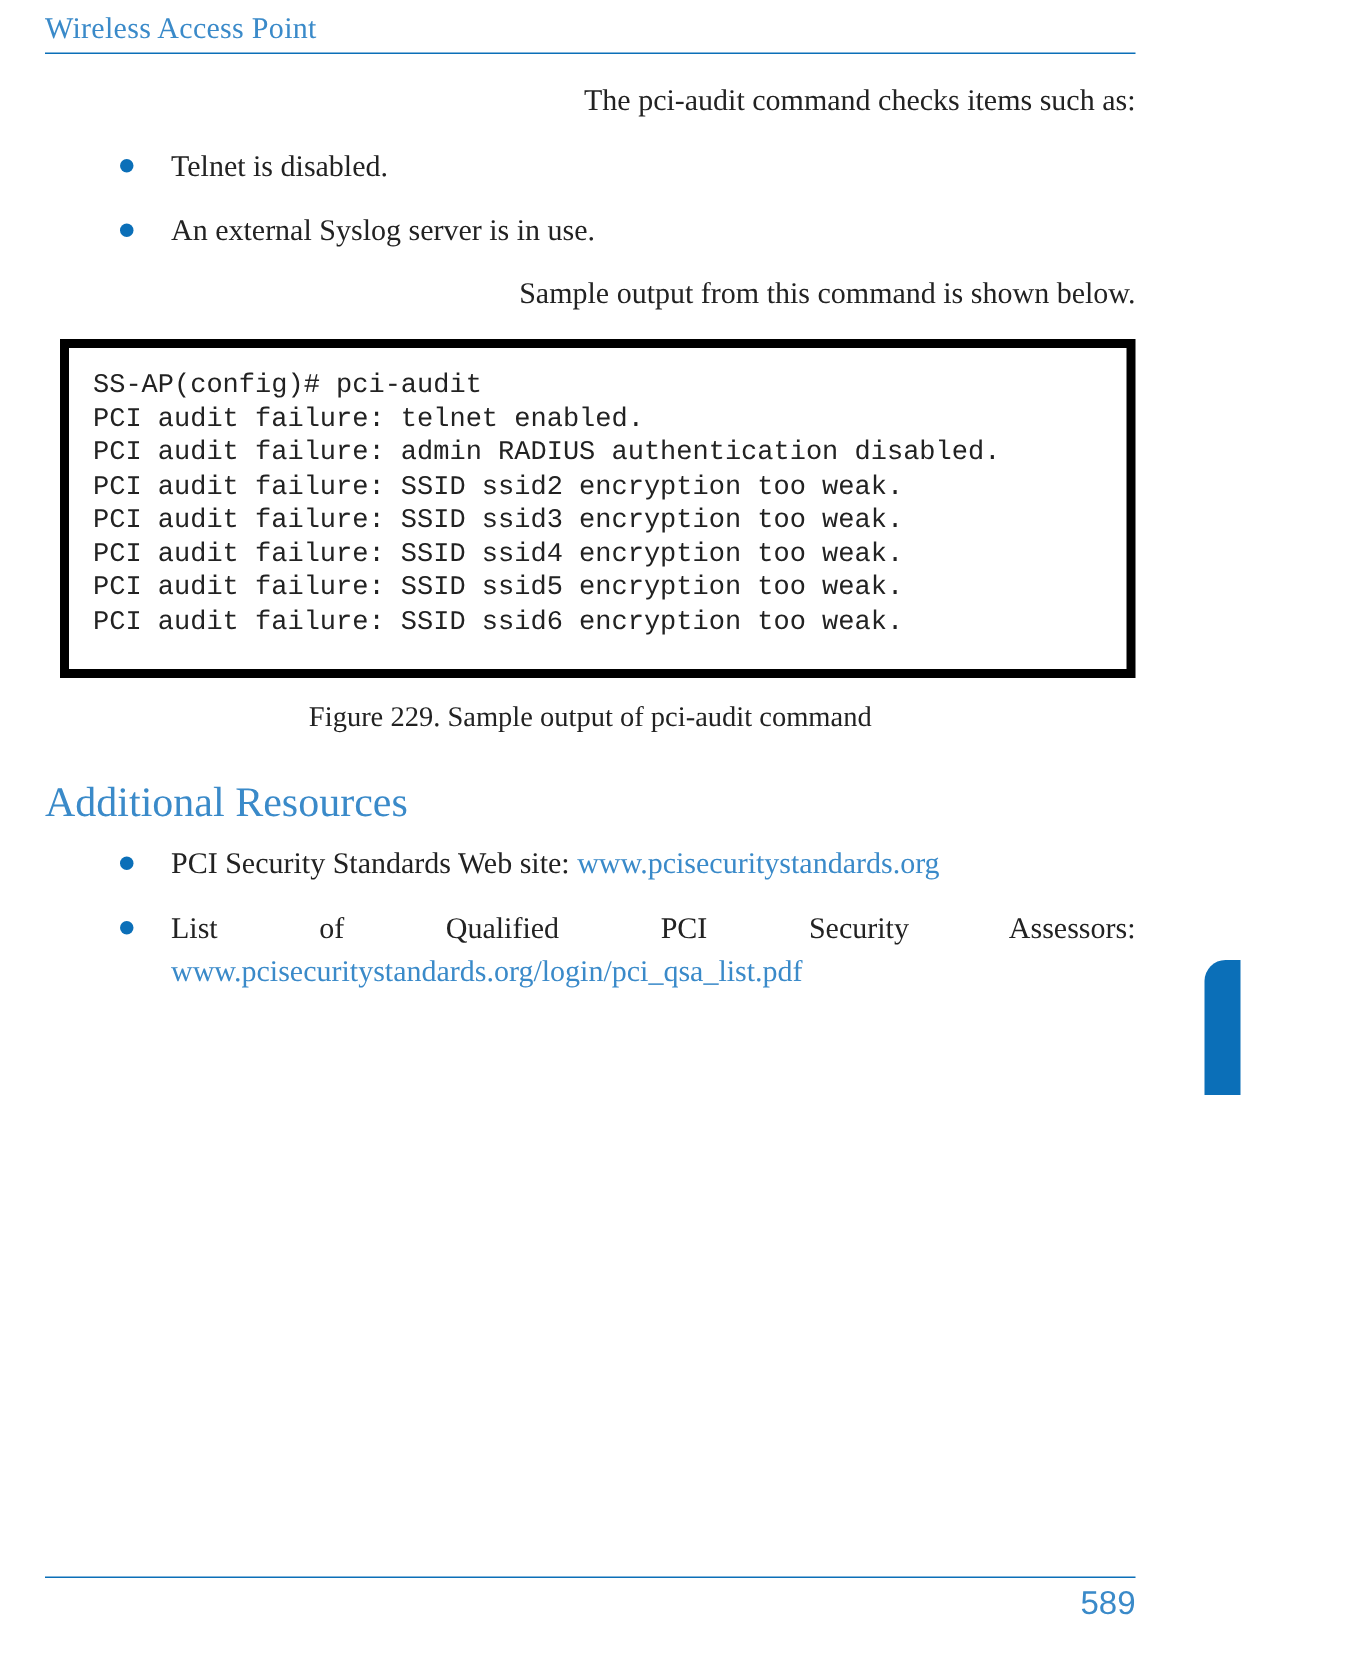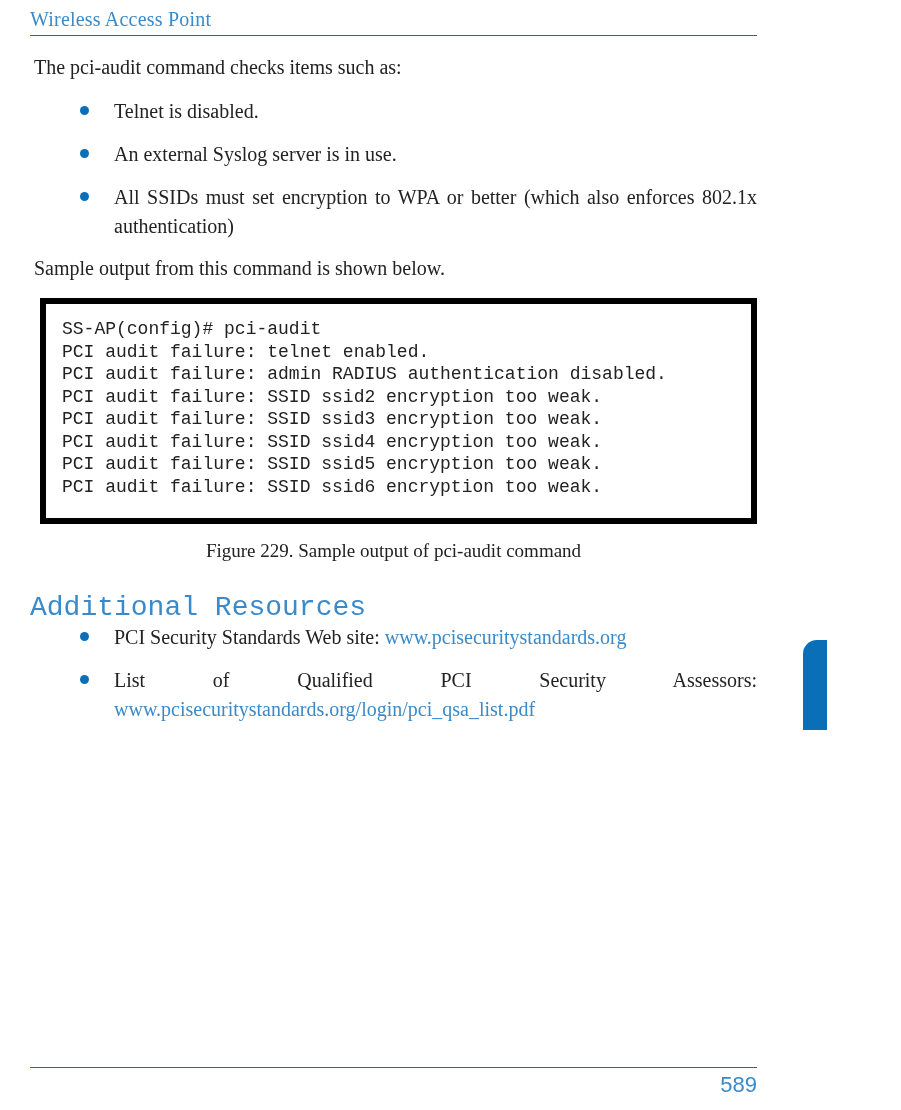--- a/index.html
+++ b/index.html
@@ -27,21 +27,22 @@
     letter-spacing:.2px;
   }
   .header-rule{
     border:none;
     border-top:1.5px solid var(--blue);
     margin:4px 0 18px 0;
   }
   .para{
     font-size:20px;
     line-height:1.35;
-    margin:0 0 16px 4px;
+    margin:0 0 16px 16px;
+    text-align:right;
   }
   ul.bullets{
     list-style:none;
     padding:0;
     margin:0 0 10px 50px;
   }
   ul.bullets>li{
     position:relative;
     padding-left:34px;
     margin:0 0 14px 0;
@@ -66,39 +67,39 @@
     white-space:pre;
     margin:6px 0 12px 10px;
   }
   .fig-caption{
     text-align:center;
     font-size:19px;
     font-family:var(--serif);
     margin:16px 0 30px 0;
   }
   .section-h2{
-    font-family:Liberation Mono, monospace;
+    font-family:Liberation Serif, serif;
     font-weight:400;
     color:var(--light-blue);
     font-size:28px;
-    margin:6px 0 0 0;
+    margin:6px 0 10px 0;
   }
   .link{color:var(--light-blue);}
   .side-tab{
     position:absolute;
     right:0;
     top:640px;
     width:24px;
     height:90px;
     background:var(--blue);
     border-top-left-radius:14px;
   }
   .footer{
     position:absolute;
-    left:30px;right:70px;bottom:12px;
+    left:30px;right:70px;bottom:28px;
   }
   .footer-rule{
     border:none;border-top:1.5px solid var(--blue);
     margin:0 0 4px 0;
   }
   .page-num{
     text-align:right;
     color:var(--light-blue);
     font-family:var(--sans);
     font-size:22px;
@@ -110,21 +111,20 @@
 <div class="page">
 
   <div class="header-title">Wireless Access Point</div>
   <hr class="header-rule">
 
   <p class="para">The pci-audit command checks items such as:</p>
 
   <ul class="bullets">
     <li>Telnet is disabled.</li>
     <li>An external Syslog server is in use.</li>
-    <li>All SSIDs must set encryption to WPA or better (which also enforces 802.1x authentication)</li>
   </ul>
 
   <p class="para">Sample output from this command is shown below.</p>
 
   <div class="code-box"><span>SS-AP(config)# pci-audit</span>
 <span>PCI audit failure: telnet enabled.</span>
 <span>PCI audit failure: admin RADIUS authentication disabled.</span>
 <span>PCI audit failure: SSID ssid2 encryption too weak.</span>
 <span>PCI audit failure: SSID ssid3 encryption too weak.</span>
 <span>PCI audit failure: SSID ssid4 encryption too weak.</span>

